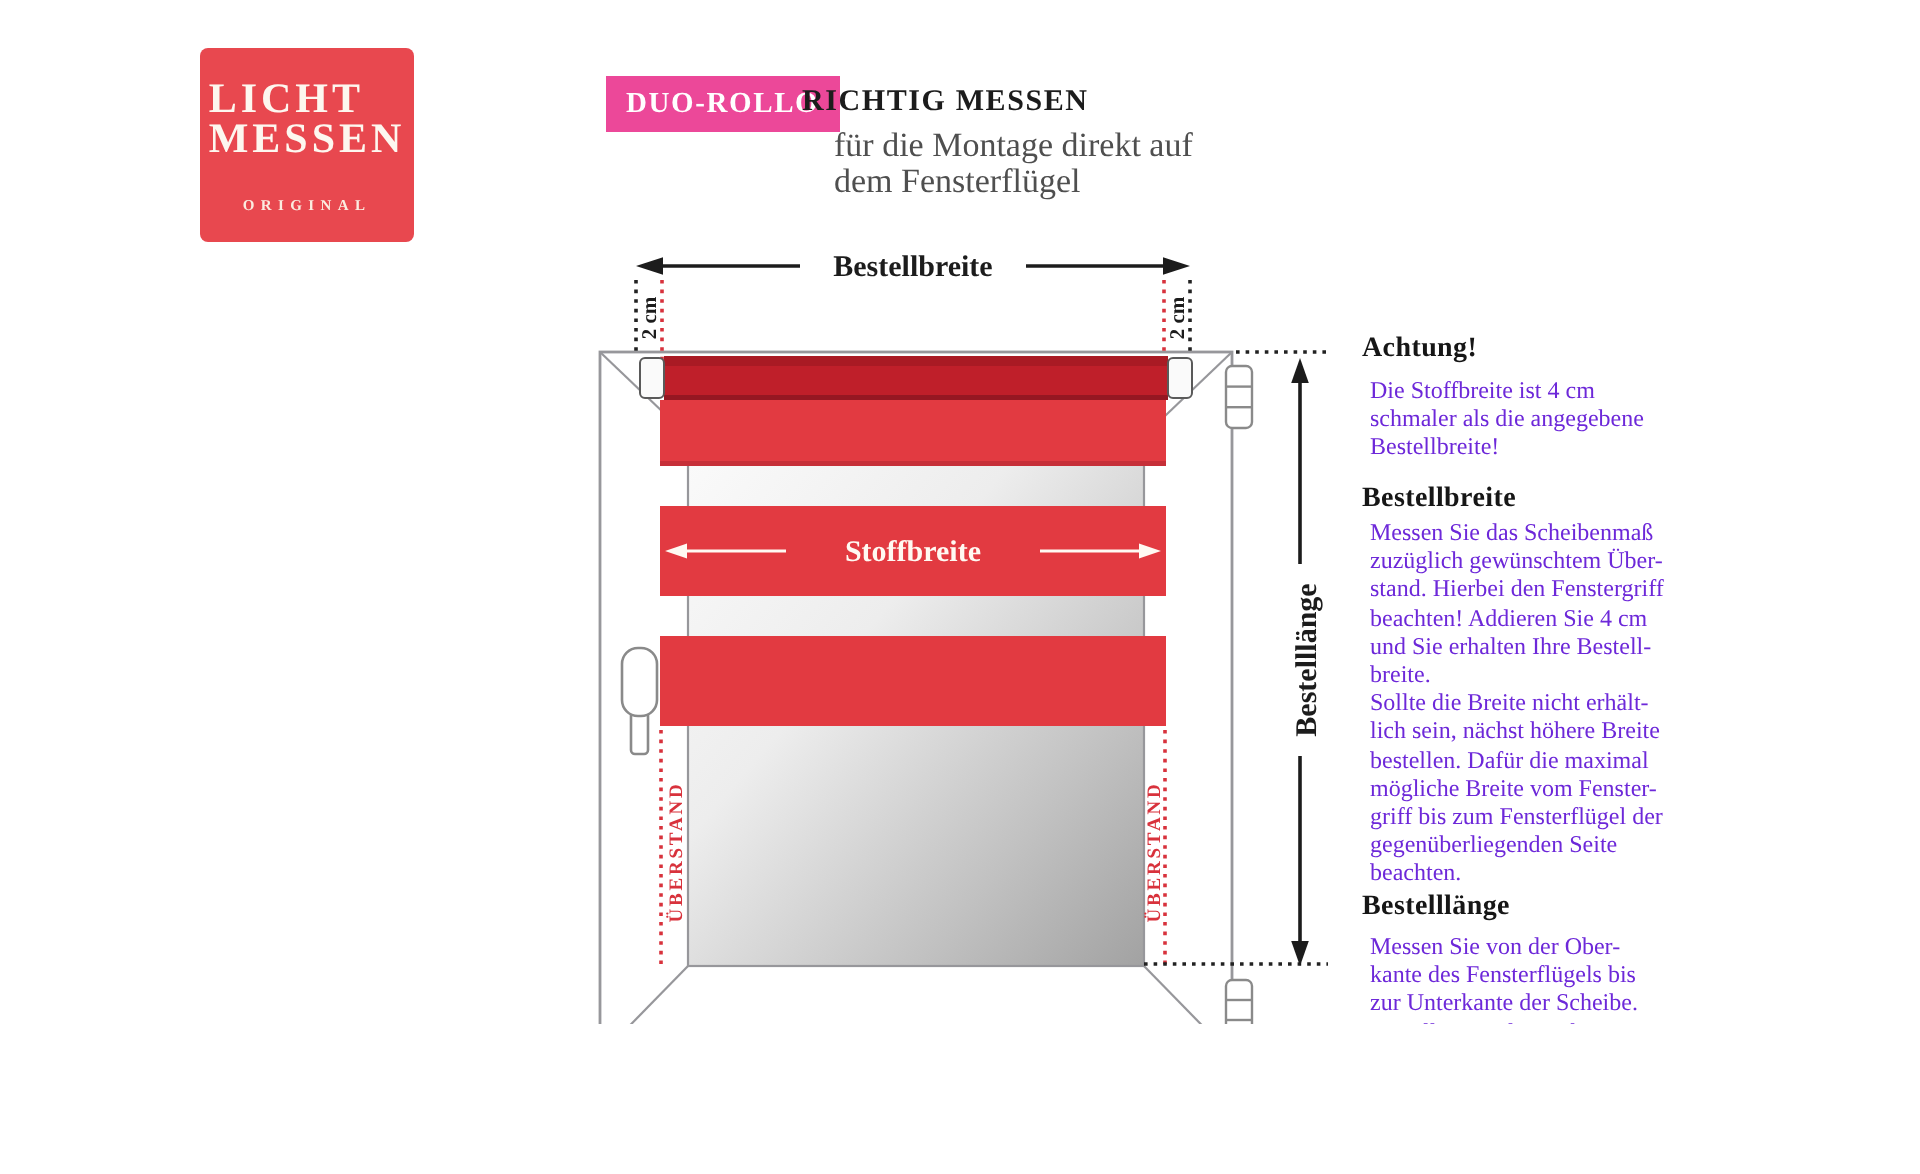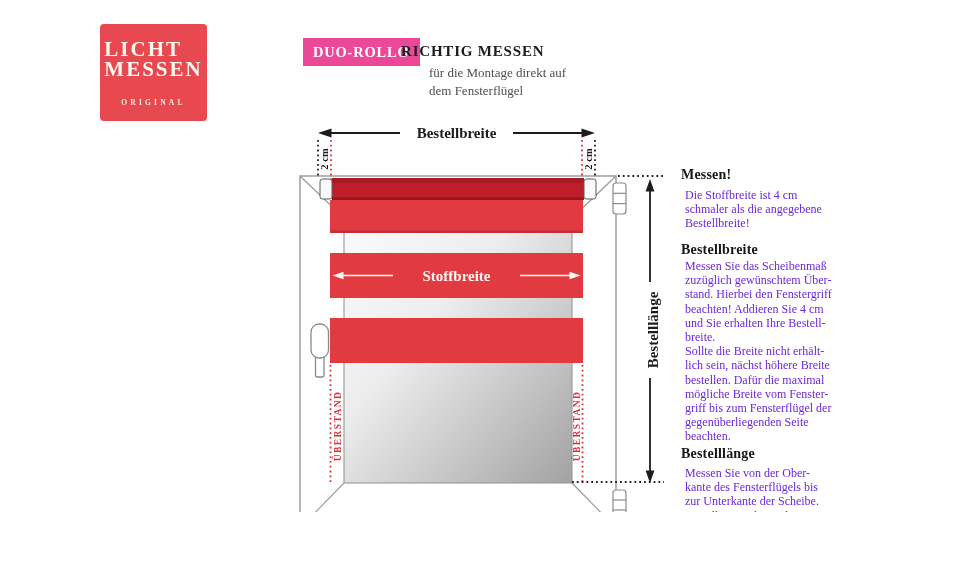--- a/index.html
+++ b/index.html
@@ -12,21 +12,21 @@
   
   .logo{position:absolute;left:100px;top:24px;width:107px;height:97px;background:#e8484f;
         border-radius:4px;display:flex;flex-direction:column;align-items:center;justify-content:center;}
   .logo-main{color:#fdf7ef;font-weight:bold;font-size:21px;line-height:20px;letter-spacing:2px;text-align:left;}
   .logo-sub{color:#fbece0;font-size:7.5px;letter-spacing:3.2px;margin-top:19px;font-weight:bold;}
 
   
   .badge{position:absolute;left:303px;top:38px;background:#ec4899;color:#ffffff;
          font-size:14.5px;font-weight:bold;letter-spacing:0.8px;padding:6px 10px 5px 10px;}
   .title{position:absolute;left:401px;top:43px;font-size:15px;font-weight:bold;letter-spacing:0.8px;color:#1c1c1c;}
-  .subtitle{position:absolute;left:417px;top:64px;font-size:13px;line-height:18px;color:#4f4f4f;margin-left:12px;}
+  .subtitle{position:absolute;left:417px;top:64px;font-size:17px;line-height:18px;color:#4f4f4f;}
 
   
   .diagram{position:absolute;left:280px;top:110px;width:400px;height:440px;}
 
   
   .col-head{position:absolute;left:681px;font-size:14px;font-weight:bold;color:#161616;letter-spacing:0.2px;}
   .col-body{position:absolute;left:685px;width:178px;font-size:12px;line-height:14.2px;color:#6d28d9;}
 </style>
 </head>
 <body>
@@ -142,21 +142,21 @@
       <g stroke="#1c1c1c" stroke-width="1.8">
         <line x1="370" y1="80" x2="370" y2="172"></line>
         <line x1="370" y1="268" x2="370" y2="361"></line>
       </g>
       <polygon points="370,69 365.6,81.5 374.4,81.5" fill="#1c1c1c"></polygon>
       <polygon points="370,373 365.6,360.5 374.4,360.5" fill="#1c1c1c"></polygon>
       <text transform="translate(378,220) rotate(-90)" text-anchor="middle" font-size="15" font-weight="bold" fill="#1c1c1c">Bestelllänge</text>
     </g>
   </svg>
 
-  <div class="col-head" style="top:167px;">Messen!</div>
+  <div class="col-head" style="top:167px;">Achtung!</div>
   <div class="col-body pre" style="top:188px;">Die Stoffbreite ist 4 cm
 schmaler als die angegebene
 Bestellbreite!</div>
 
   <div class="col-head" style="top:242px;">Bestellbreite</div>
   <div class="col-body pre" style="top:259px;">Messen Sie das Scheibenmaß
 zuzüglich gewünschtem Über-
 stand. Hierbei den Fenstergriff
 beachten! Addieren Sie 4 cm
 und Sie erhalten Ihre Bestell-

